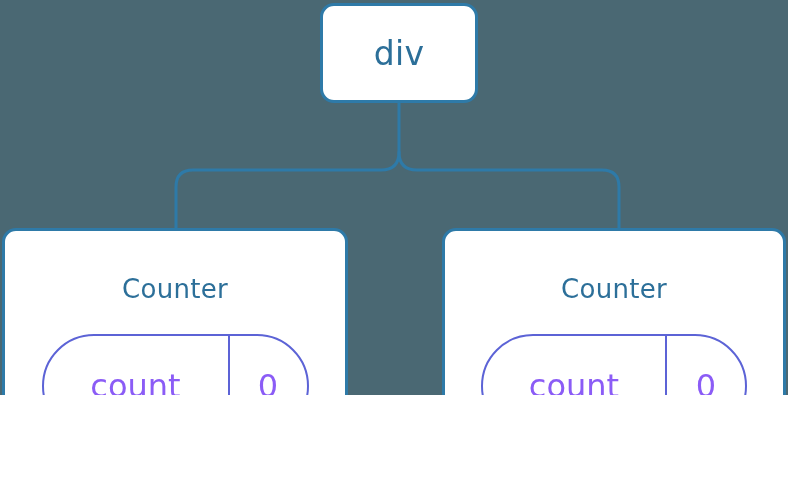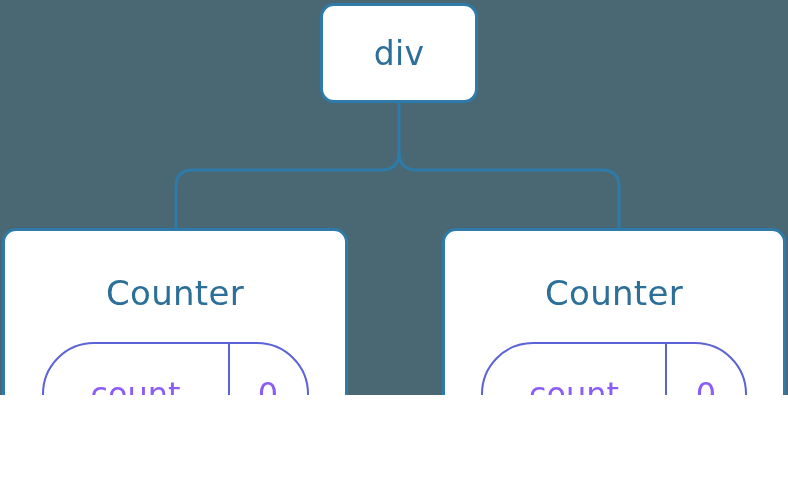--- a/index.html
+++ b/index.html
@@ -51,21 +51,21 @@
   .node-child {
     top: 228px;
     height: 262px;
     justify-content: flex-start;
   }
   .node-child.left  { left: 2px;   width: 346px; }
   .node-child.right { left: 442px; width: 344px; }
 
   .node-label {
     color: #2c6f99;
-    font-size: 34px;
+    font-size: 26px;
     line-height: 1;
     letter-spacing: 0.3px;
     white-space: nowrap;
   }
   .node-root .node-label {
     font-size: 33px;
   }
   .node-child .node-label {
     margin-top: 45px;
   }

